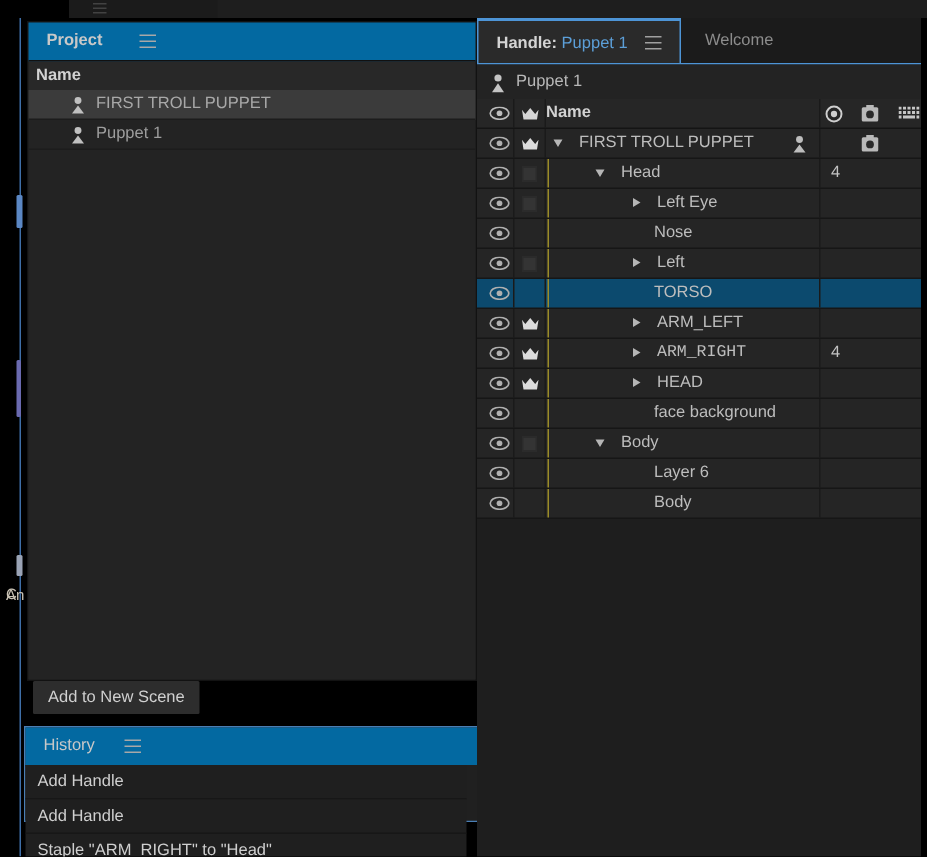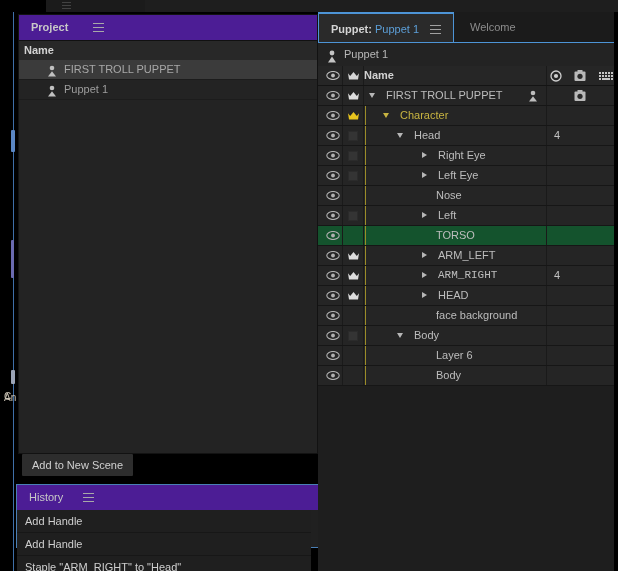--- a/index.html
+++ b/index.html
@@ -26,21 +26,21 @@
   .gutter .tab1{position:absolute;left:11px;top:118px;width:4px;height:22px;background:#5b87c4;border-radius:1px;}
   .gutter .tab2{position:absolute;left:11px;top:228px;width:3px;height:38px;background:#6a6ab0;border-radius:1px;}
   .gutter .tab3{position:absolute;left:11px;top:358px;width:4px;height:14px;background:#9aa3b5;border-radius:1px;}
   .gutter .frag{position:absolute;color:#c9c2b4;font-size:10px;left:4px;}
   .gutter .fragA{top:379px;}
   .gutter .fragB{top:380px;}
 
   
   .project{position:absolute;left:18px;top:14px;width:300px;height:440px;background:#1e1e1e;
            border:1px solid #121212;box-sizing:border-box;}
-  .panel-tabbar{position:relative;height:25px;background:#4c1d95;border-bottom:1px solid #111;text-decoration:underline;}
+  .panel-tabbar{position:relative;height:25px;background:#0369a1;border-bottom:1px solid #111;text-decoration:underline;}
   .panel-tab{position:absolute;left:12px;top:0;height:25px;line-height:25px;color:#c8c8c8;
              font-size:11px;font-weight:bold;}
   .panel-menu{position:absolute;left:74px;top:8px;width:11px;height:9px;cursor:pointer;}
   .panel-menu i{display:block;height:1px;background:#a8a8a8;margin-bottom:3px;}
 
   .col-head{height:19px;background:#282828;border-bottom:1px solid #111;position:relative;}
   .col-head .lbl{position:absolute;left:5px;top:0;line-height:19px;color:#d2d2d2;font-size:11px;font-weight:bold;}
 
   .proj-list{position:absolute;left:0;right:0;top:45px;bottom:0;background:#232323;}
   .proj-row{position:relative;height:19px;line-height:19px;border-bottom:1px solid #1c1c1c;}
@@ -73,21 +73,21 @@
 
   .pup-body{position:absolute;left:0;top:30px;right:0;bottom:0;background:#1e1e1e;border-top:1px solid #4d94d6;}
   .pup-title{position:relative;height:23px;line-height:23px;background:#232323;}
   .pup-title .ico{position:absolute;left:9px;top:5px;width:10px;height:13px;}
   .pup-title .t{position:absolute;left:26px;top:0;color:#b8b8b8;font-size:11px;}
 
   .tree-head{position:relative;height:19px;background:#262626;border-bottom:1px solid #141414;}
   .tree-head .nm{position:absolute;left:46px;top:0;line-height:19px;color:#d2d2d2;font-size:11px;font-weight:bold;}
 
   .row{position:relative;height:19px;border-bottom:1px solid #161616;background:#252525;}
-  .row.hl{background:#14532d;}
+  .row.hl{background:#0c4a6e;}
   .row .name{position:absolute;top:0;line-height:19px;font-size:11px;color:#bdbdbd;white-space:nowrap;}
   .row .name.yellow{color:#c8b441;}
   .row .val{position:absolute;left:236px;top:0;line-height:19px;font-size:11px;color:#c2c2c2;}
 
   
   .vsep{position:absolute;top:0;bottom:0;width:1px;background:#1a1a1a;}
   .yguide{position:absolute;top:0;bottom:0;width:1px;background:#9b8c28;}
 
   
   .eye{position:absolute;left:8px;top:5px;width:14px;height:9px;cursor:pointer;}
@@ -177,21 +177,21 @@
     <div class="hist-list">
       <div class="hist-row">Add Handle</div>
       <div class="hist-row">Add Handle</div>
       <div class="hist-row">Staple "ARM_RIGHT" to "Head"</div>
     </div>
   </div>
 
   <div class="puppet">
     <div class="pup-tabbar">
       <div class="tab active">
-        <span>Puppet:</span>
+        <span>Handle:</span>
         <span class="accent">Puppet 1</span>
         <span class="tmenu"><i></i><i></i><i></i></span>
       </div>
       <div class="tab inactive">Welcome</div>
     </div>
 
     <div class="pup-body">
       <div class="pup-title">
         <span class="ico">
           <svg width="10" height="13" viewBox="0 0 10 13">
@@ -278,37 +278,20 @@
                 <circle cx="6" cy="6.3" r="2.6" fill="#2a2a2a"></circle>
               </svg></span>
           </div>
           <div class="row">
             <span class="eye">
               <svg width="14" height="9" viewBox="0 0 14 9">
                 <ellipse cx="7" cy="4.5" rx="6.2" ry="4" fill="none" stroke="#b0b0b0" stroke-width="1.1"></ellipse>
                 <circle cx="7" cy="4.5" r="1.9" fill="#b0b0b0"></circle>
               </svg>
             </span>
-            <span class="crown"><svg width="13" height="10" viewBox="0 0 13 10">
-                <path d="M1 2.2 L3.2 5 L6.5 1 L9.8 5 L12 2.2 L11 8.6 L2 8.6 Z" fill="#e8c51e"></path>
-              </svg></span>
-            <span class="vsep" style="left:24px;"></span>
-            <span class="vsep" style="left:45px;"></span>
-            <span class="vsep" style="left:228px;"></span>
-            <span class="yguide" style="left:47px;"></span>
-            <span class="tri down yellow" style="left:65px;"></span>
-            <span class="name yellow" style="left:82px;">Character</span>
-          </div>
-          <div class="row">
-            <span class="eye">
-              <svg width="14" height="9" viewBox="0 0 14 9">
-                <ellipse cx="7" cy="4.5" rx="6.2" ry="4" fill="none" stroke="#b0b0b0" stroke-width="1.1"></ellipse>
-                <circle cx="7" cy="4.5" r="1.9" fill="#b0b0b0"></circle>
-              </svg>
-            </span>
             <span class="sq"></span>
             <span class="vsep" style="left:24px;"></span>
             <span class="vsep" style="left:45px;"></span>
             <span class="vsep" style="left:228px;"></span>
             <span class="yguide" style="left:47px;"></span>
             <span class="tri down" style="left:79px;"></span>
             <span class="name" style="left:96px;">Head</span>
             <span class="val">4</span>
           </div>
           <div class="row">
@@ -317,35 +300,20 @@
                 <ellipse cx="7" cy="4.5" rx="6.2" ry="4" fill="none" stroke="#b0b0b0" stroke-width="1.1"></ellipse>
                 <circle cx="7" cy="4.5" r="1.9" fill="#b0b0b0"></circle>
               </svg>
             </span>
             <span class="sq"></span>
             <span class="vsep" style="left:24px;"></span>
             <span class="vsep" style="left:45px;"></span>
             <span class="vsep" style="left:228px;"></span>
             <span class="yguide" style="left:47px;"></span>
             <span class="tri right" style="left:104px;"></span>
-            <span class="name" style="left:120px;">Right Eye</span>
-          </div>
-          <div class="row">
-            <span class="eye">
-              <svg width="14" height="9" viewBox="0 0 14 9">
-                <ellipse cx="7" cy="4.5" rx="6.2" ry="4" fill="none" stroke="#b0b0b0" stroke-width="1.1"></ellipse>
-                <circle cx="7" cy="4.5" r="1.9" fill="#b0b0b0"></circle>
-              </svg>
-            </span>
-            <span class="sq"></span>
-            <span class="vsep" style="left:24px;"></span>
-            <span class="vsep" style="left:45px;"></span>
-            <span class="vsep" style="left:228px;"></span>
-            <span class="yguide" style="left:47px;"></span>
-            <span class="tri right" style="left:104px;"></span>
             <span class="name" style="left:120px;">Left Eye</span>
           </div>
           <div class="row">
             <span class="eye">
               <svg width="14" height="9" viewBox="0 0 14 9">
                 <ellipse cx="7" cy="4.5" rx="6.2" ry="4" fill="none" stroke="#b0b0b0" stroke-width="1.1"></ellipse>
                 <circle cx="7" cy="4.5" r="1.9" fill="#b0b0b0"></circle>
               </svg>
             </span>
             <span class="vsep" style="left:24px;"></span>

